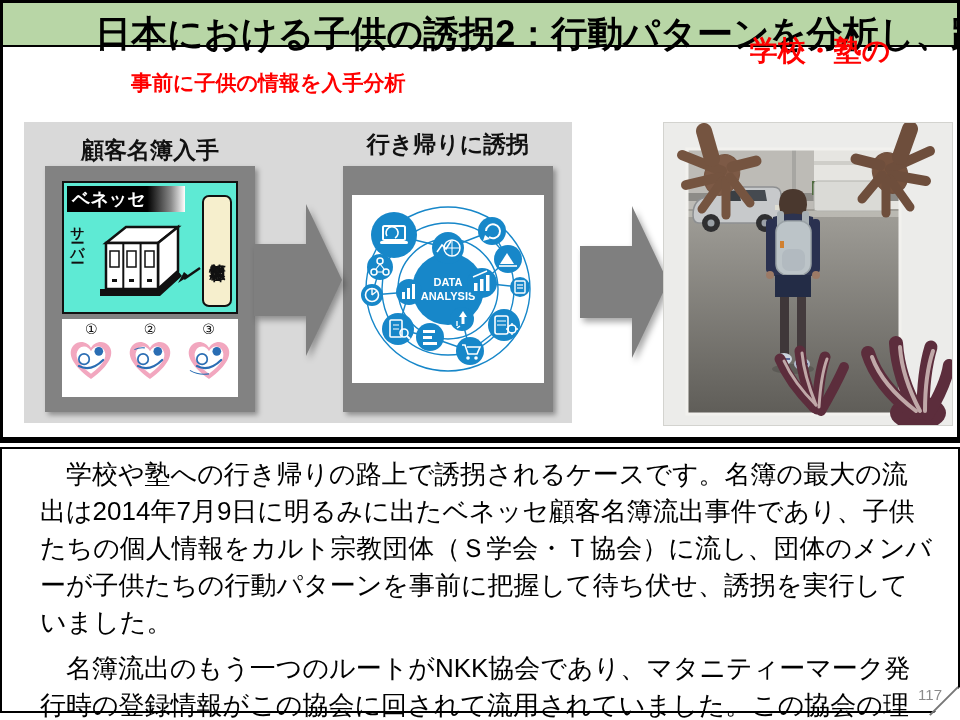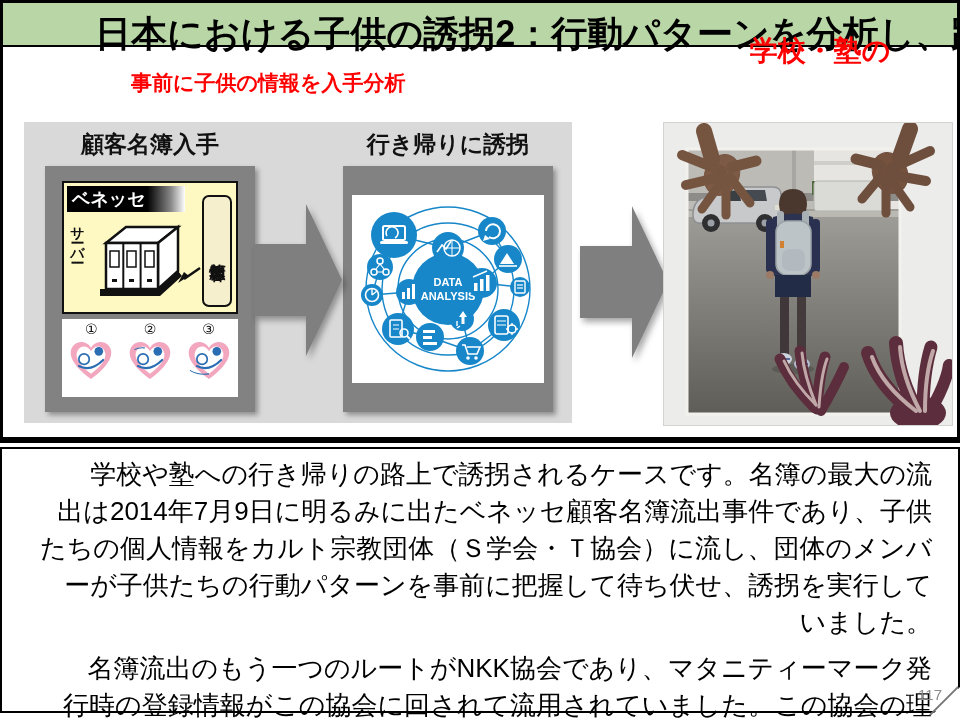--- a/index.html
+++ b/index.html
@@ -17,29 +17,29 @@
   .credit{position:absolute;right:8px;bottom:6px;font-size:13px;color:#222;white-space:nowrap;}
 
   .red-left{position:absolute;left:128px;top:66px;font-size:21px;font-weight:bold;color:#ff0000;white-space:nowrap;}
   .red-right{position:absolute;left:686px;top:33px;width:262px;text-align:center;
              font-size:28px;line-height:29px;font-weight:bold;color:#ff0000;}
 
   
   .panel{position:absolute;left:21px;top:119px;width:548px;height:301px;background:#d9d9d9;}
   .step-label{position:absolute;top:7px;width:210px;text-align:center;font-size:23px;
               font-weight:bold;color:#111;white-space:nowrap;}
-  .step-label.s1{left:21px;}
+  .step-label.s1{left:21px;margin-top:6px;}
   .step-label.s2{left:319px;}
   .gray-box{position:absolute;top:44px;width:210px;height:246px;background:#828282;
             box-shadow:3px 3px 5px rgba(0,0,0,.35);}
   .gray-box.b1{left:21px;}
   .gray-box.b2{left:319px;text-decoration:underline;}
 
   
-  .benesse{position:absolute;left:17px;top:15px;width:176px;height:133px;background:#fef9c3;
+  .benesse{position:absolute;left:17px;top:15px;width:176px;height:133px;background:#5eead4;
            border:2px solid #111;}
   .ben-banner{position:absolute;left:3px;top:3px;width:118px;height:26px;
               background:linear-gradient(90deg,#000 0%,#000 68%,#888 88%,#fff 100%);
               color:#fff;font-size:18px;font-weight:bold;line-height:26px;padding-left:5px;white-space:nowrap;}
   .ben-server-v{position:absolute;left:5px;top:34px;writing-mode:vertical-rl;text-orientation:upright;
                 font-size:14px;font-weight:bold;color:#111;letter-spacing:2px;}
   .ben-tag{position:absolute;right:4px;top:12px;width:30px;height:112px;background:#f6efcd;
            border:2px solid #111;border-radius:7px;display:flex;align-items:center;justify-content:center;
            writing-mode:vertical-rl;text-orientation:upright;font-size:16px;font-weight:bold;color:#111;}
   .ben-servers{position:absolute;left:26px;top:32px;}
@@ -59,21 +59,21 @@
   .arrow2{position:absolute;left:575px;top:197px;}
 
   
   .photo-panel{position:absolute;left:660px;top:119px;width:290px;height:304px;background:#ececea;
                border:1px solid #d3d3cf;}
 
   
   .lower{position:absolute;left:0;top:447px;width:960px;height:266px;background:#fff;
          border:2px solid #000;}
   .bodytext{padding:7px 26px 0 26px;font-size:26px;line-height:37px;color:#000;}
-  .bodytext p{margin:0 0 9px 12px;text-align:right;}
+  .bodytext p{margin:0 0 9px 12px;text-align:left;}
   .pagenum{position:absolute;right:16px;bottom:8px;font-size:15px;color:#8a8a8a;text-align:center;}
   .corner-cut{position:absolute;right:-2px;bottom:-2px;width:0;height:0;
               border-left:26px solid transparent;border-bottom:26px solid #fff;}
   .corner-line{position:absolute;right:-6px;bottom:9px;width:40px;height:2px;background:#777;
                transform:rotate(-45deg);}
 </style>
 </head>
 <body>
 
 <div class="slide">

